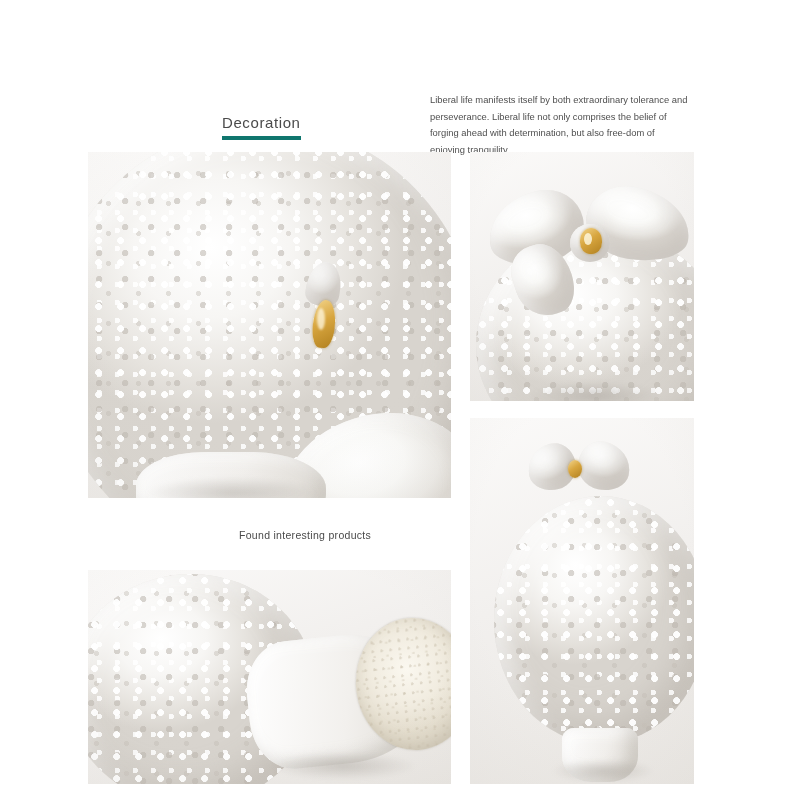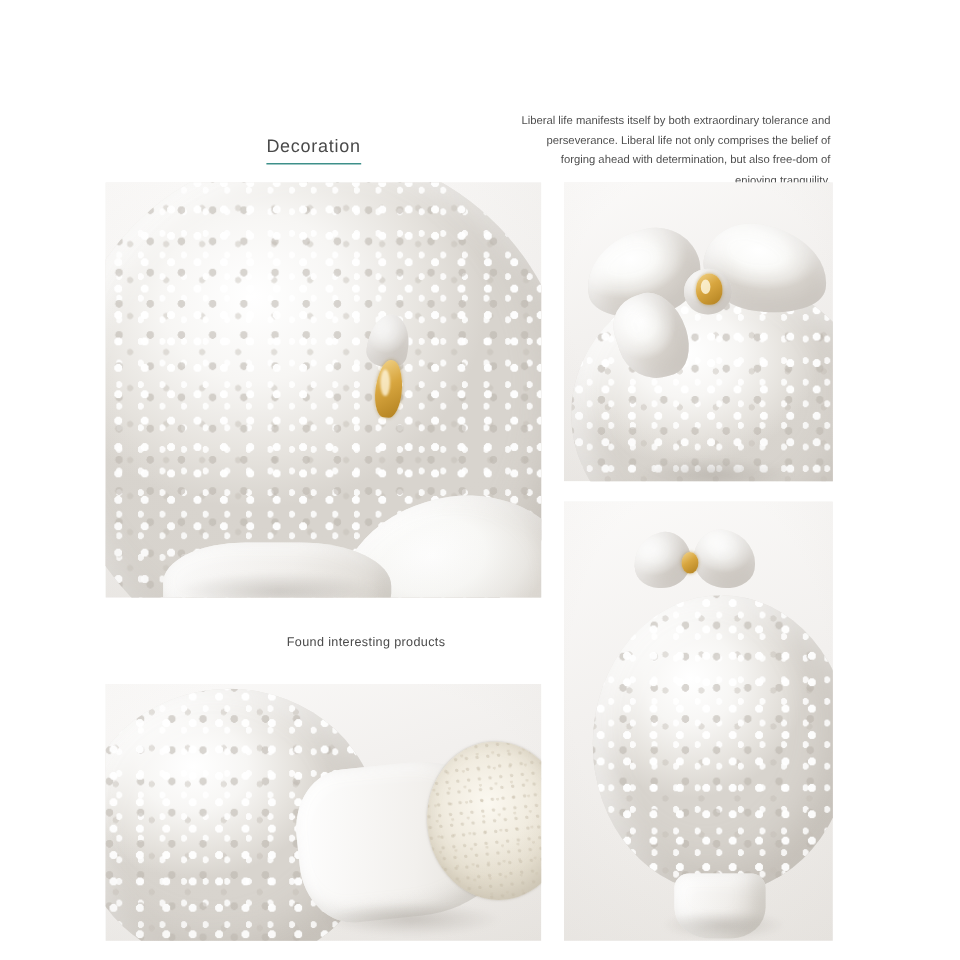--- a/index.html
+++ b/index.html
@@ -32,32 +32,32 @@
   }
 
   .section-title {
     position: absolute;
     left: 222px;
     top: 70px;
     font-size: 15px;
     letter-spacing: 0.6px;
     color: #4a4a4a;
     padding-bottom: 5px;
-    border-bottom: 1px solid #0f766e;
+    border-bottom: 4px solid #0f766e;
   }
 
   .intro-text {
     position: absolute;
     left: 430px;
     top: 48px;
     width: 262px;
     font-size: 9.4px;
     line-height: 16.5px;
     color: #4f4f4f;
-    text-align: right;
+    text-align: left;
   }
 
   .caption {
     position: absolute;
     left: 203px;
     top: 529px;
     font-size: 10.5px;
     color: #4a4a4a;
     letter-spacing: 0.3px;
     padding-left: 36px;

